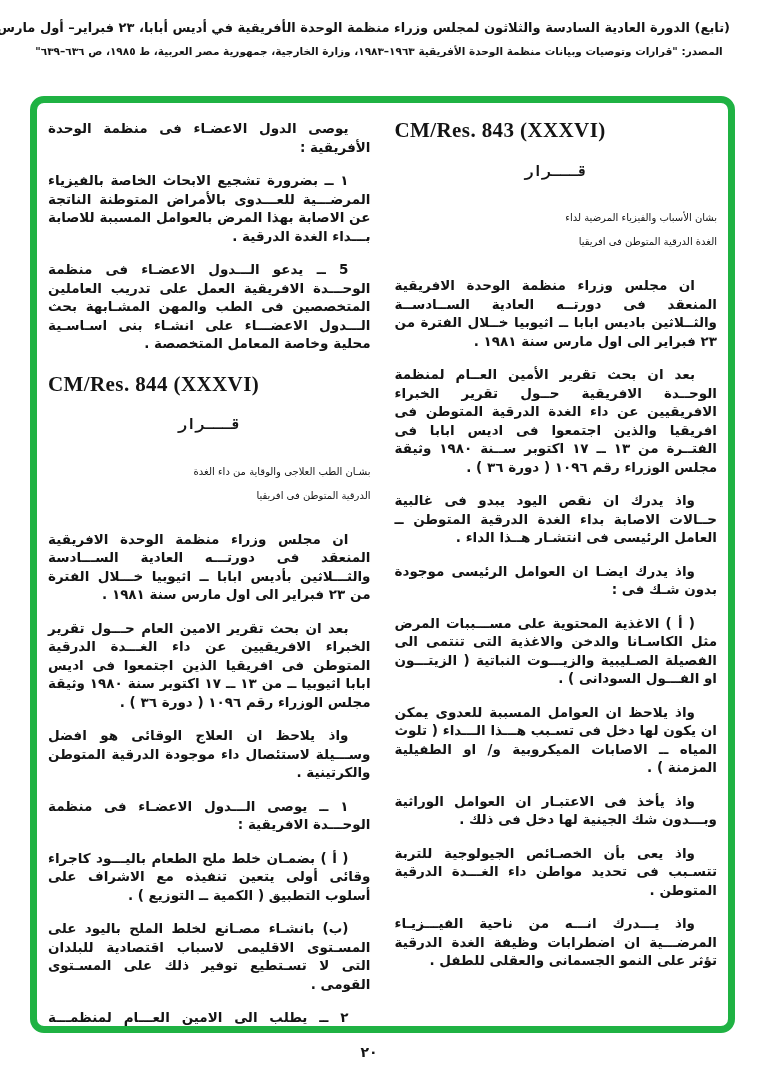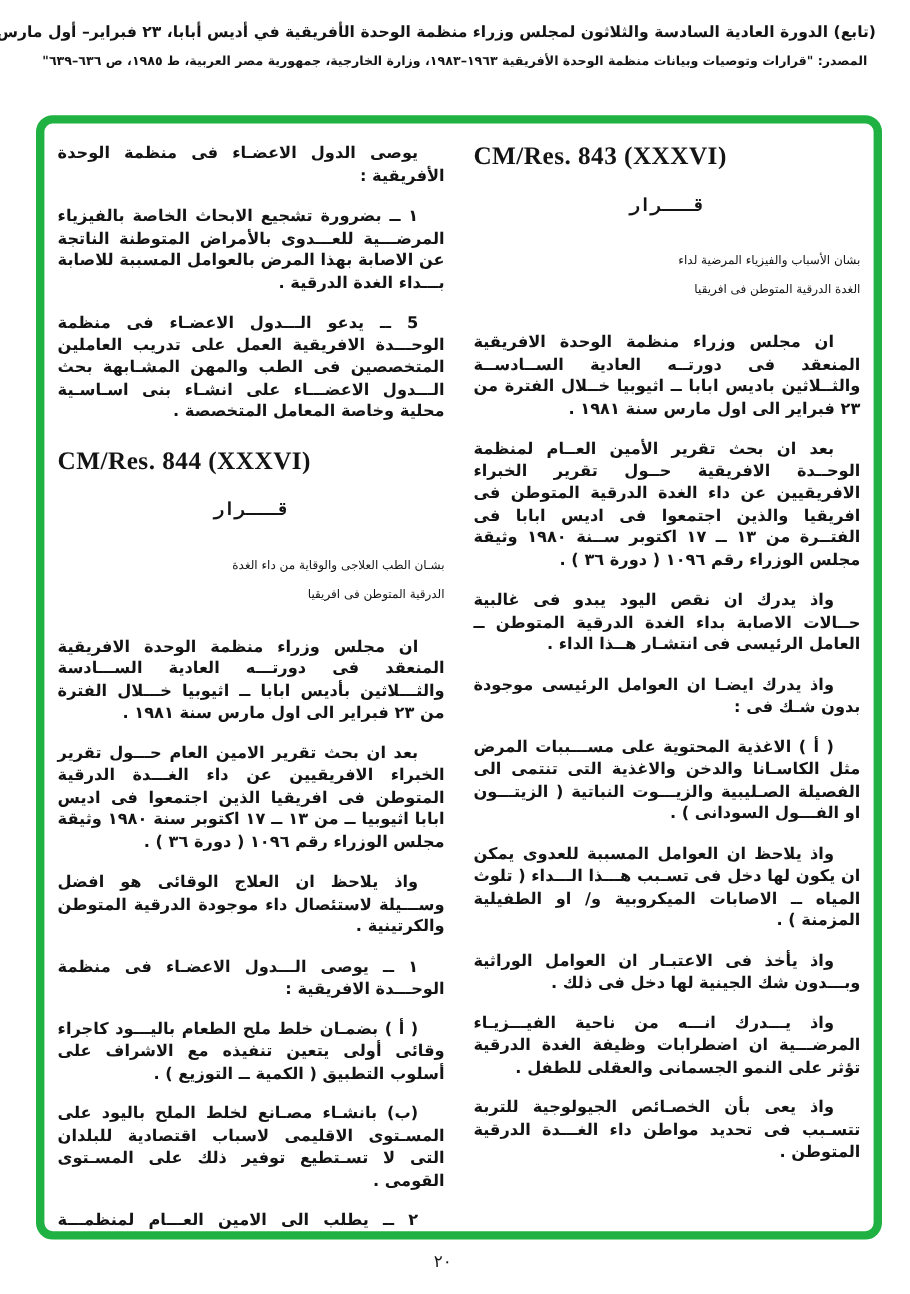--- a/index.html
+++ b/index.html
@@ -90,21 +90,21 @@
     margin: 0 0 15px 0;
     text-indent: 22px;
   }
   .page-number {
     position: absolute;
     top: 1044px;
     left: 0;
     width: 738px;
     text-align: center;
     font-size: 14px;
-    font-weight: normal;
+    font-weight: bold;
     direction: rtl;
   }
 </style>
 </head>
 <body>
 
 <div class="page-header">
   <div class="header-line1">(تابع) الدورة العادية السادسة والثلاثون لمجلس وزراء منظمة الوحدة الأفريقية في أديس أبابا، ٢٣ فبراير– أول مارس ١٩٨١</div>
   <div class="header-line2">المصدر: "قرارات وتوصيات وبيانات منظمة الوحدة الأفريقية ١٩٦٣–١٩٨٣، وزارة الخارجية، جمهورية مصر العربية، ط ١٩٨٥، ص ٦٣٦–٦٣٩"</div>
 </div>
@@ -119,22 +119,22 @@
         <div>بشان الأسباب والفيزياء المرضية لداء</div>
         <div>الغدة الدرقية المتوطن فى افريقيا</div>
       </div>
       <p class="body-par">ان مجلس وزراء منظمة الوحدة الافريقية المنعقد فى دورتــه العادية الســادســة والثــلاثين باديس ابابا ــ اثيوبيا خــلال الفترة من ٢٣ فبراير الى اول مارس سنة ١٩٨١ .</p>
       <p class="body-par">بعد ان بحث تقرير الأمين العــام لمنظمة الوحــدة الافريقية حــول تقرير الخبراء الافريقيين عن داء الغدة الدرقية المتوطن فى افريقيا والذين اجتمعوا فى اديس ابابا فى الفتــرة من ١٣ ــ ١٧ اكتوبر ســنة ١٩٨٠ وثيقة مجلس الوزراء رقم ١٠٩٦ ( دورة ٣٦ ) .</p>
       <p class="body-par">واذ يدرك ان نقص اليود يبدو فى غالبية حــالات الاصابة بداء الغدة الدرقية المتوطن ــ العامل الرئيسى فى انتشـار هــذا الداء .</p>
       <p class="body-par">واذ يدرك ايضـا ان العوامل الرئيسى موجودة بدون شـك فى :</p>
       <p class="body-par">( أ ) الاغذية المحتوية على مســـببات المرض مثل الكاسـانا والدخن والاغذية التى تنتمى الى الفصيلة الصـليبية والزيـــوت النباتية ( الزيتـــون او الفـــول السودانى ) .</p>
       <p class="body-par">واذ يلاحظ ان العوامل المسببة للعدوى يمكن ان يكون لها دخل فى تسـبب هـــذا الـــداء ( تلوث المياه ــ الاصابات الميكروبية و/ او الطفيلية المزمنة ) .</p>
       <p class="body-par">واذ يأخذ فى الاعتبـار ان العوامل الوراثية وبـــدون شك الجينية لها دخل فى ذلك .</p>
+      <p class="body-par">واذ يعى بأن الخصـائص الجيولوجية للتربة تتسـبب فى تحديد مواطن داء الغـــدة الدرقية المتوطن .</p>
       <p class="body-par">واذ يـــدرك انـــه من ناحية الفيـــزيـاء المرضـــية ان اضطرابات وظيفة الغدة الدرقية تؤثر على النمو الجسمانى والعقلى للطفل .</p>
-      <p class="body-par">واذ يعى بأن الخصـائص الجيولوجية للتربة تتسـبب فى تحديد مواطن داء الغـــدة الدرقية المتوطن .</p>
     </div>
 
     <div class="col col-left">
       <p class="body-par">يوصى الدول الاعضـاء فى منظمة الوحدة الأفريقية :</p>
       <p class="body-par">١ ــ بضرورة تشجيع الابحاث الخاصة بالفيزياء المرضـــية للعـــدوى بالأمراض المتوطنة الناتجة عن الاصابة بهذا المرض بالعوامل المسببة للاصابة بـــداء الغدة الدرقية .</p>
       <p class="body-par">5 ــ يدعو الـــدول الاعضـاء فى منظمة الوحـــدة الافريقية العمل على تدريب العاملين المتخصصين فى الطب والمهن المشـابهة بحث الـــدول الاعضـــاء على انشـاء بنى اسـاسـية محلية وخاصة المعامل المتخصصة .</p>
       <div class="res-ref">CM/Res. 844 (XXXVI)</div>
       <div class="decision-word">قـــرار</div>
       <div class="res-title">
         <div>بشـان الطب العلاجى والوقاية من داء الغدة</div>

